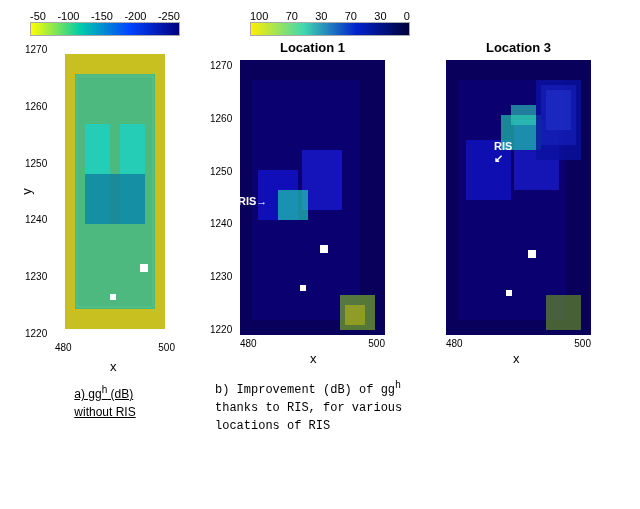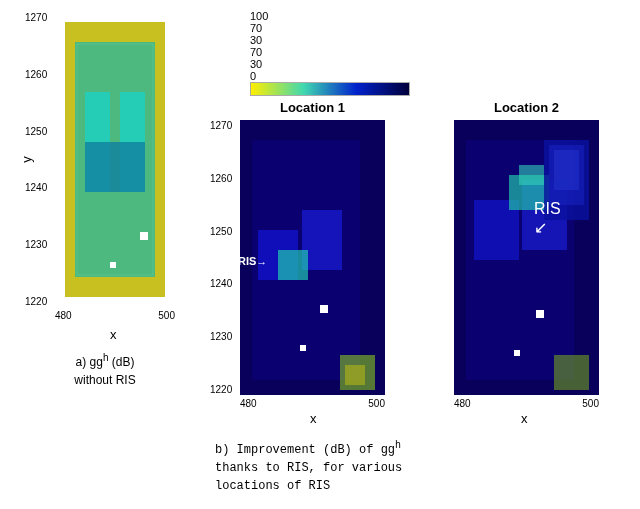--- a/index.html
+++ b/index.html
@@ -108,37 +108,36 @@
       display: flex;
       flex-direction: column;
       align-items: flex-start;
       margin-bottom: 4px;
       margin-left: 40px;
       width: 170px;
     }
 
     .colorbar-right-labels {
       display: flex;
-      flex-direction: column;
       justify-content: space-between;
       width: 160px;
       font-size: 11px;
     }
 
     .colorbar-right-bar {
       width: 160px;
       height: 14px;
       background: linear-gradient(to right, #ffff00, #00ddcc, #0000cc, #000044);
       border: 1px solid #aaa;
     }
 
     .right-plots {
       display: flex;
       flex-direction: row;
-      gap: 26px;
+      gap: 18px;
     }
 
     .plot-right {
       position: relative;
       width: 190px;
       height: 330px;
     }
 
     .plot-right-canvas {
       position: absolute;
@@ -158,20 +157,30 @@
       font-weight: bold;
     }
   </style>
 </head>
 <body>
 
 <div class="main-container">
 
   <div class="left-panel">
 
+    <div class="colorbar-left">
+      <div class="colorbar-left-labels">
+        <span>-50</span>
+        <span>-100</span>
+        <span>-150</span>
+        <span>-200</span>
+        <span>-250</span>
+      </div>
+      <div class="colorbar-left-bar"></div>
+    </div>
 
     <div class="plot-left">
 
       <div style="position:absolute;left:-2px;top:140px;font-size:13px;transform:rotate(-90deg);transform-origin:center center;">y</div>
 
       <div class="axis-left-y">
         <span>1270</span>
         <span>1260</span>
         <span>1250</span>
         <span>1240</span>
@@ -215,21 +224,21 @@
       </div>
 
       <div class="axis-left-x">
         <span>480</span>
         <span>500</span>
       </div>
 
       <div style="position:absolute;left:85px;top:315px;font-size:13px;">x</div>
     </div>
 
-    <div style="margin-top:8px;text-align:center;font-size:12px;line-height:1.5;">
+    <div style="margin-top:8px;font-size:12px;line-height:1.5;text-decoration:underline;">
       <span>a) gg<sup>h</sup> (dB)<br>without RIS</span>
     </div>
   </div>
 
   <div class="right-section">
 
     <div class="colorbar-right">
       <div class="colorbar-right-labels">
         <span>100</span>
         <span>70</span>
@@ -286,21 +295,21 @@
           <span>480</span>
           <span>500</span>
         </div>
 
         <div style="position:absolute;left:100px;top:311px;font-size:13px;">x</div>
       </div>
 
       <div class="plot-right" style="width:185px;">
 
         <div style="font-weight:bold;font-size:13px;position:absolute;top:0;left:28px;width:145px;text-align:center;">
-          <span>Location 2</span>
+          <span>Location 3</span>
         </div>
 
         <div style="position:absolute;left:28px;top:20px;width:145px;height:275px;">
           <svg width="145" height="275">
 
             <rect x="0" y="0" width="145" height="275" fill="#08005a"></rect>
 
             <rect x="12" y="20" width="108" height="240" fill="#0a0070"></rect>
 
             <rect x="20" y="80" width="45" height="60" fill="#1010b8" opacity="0.9"></rect>
@@ -313,21 +322,21 @@
             <rect x="95" y="25" width="35" height="60" fill="#1520b8" opacity="0.7"></rect>
             <rect x="100" y="30" width="25" height="40" fill="#2030c8" opacity="0.65"></rect>
 
             <rect x="82" y="190" width="8" height="8" fill="white"></rect>
             <rect x="60" y="230" width="6" height="6" fill="white"></rect>
 
             <rect x="100" y="235" width="35" height="35" fill="#88c010" opacity="0.5"></rect>
           </svg>
         </div>
 
-        <div style="position:absolute;left:108px;top:100px;color:white;font-size:16px;font-weight:normal;">
+        <div style="position:absolute;left:76px;top:100px;color:white;font-size:11px;font-weight:bold;">
           RIS<br>↙
         </div>
 
         <div style="position:absolute;left:28px;top:298px;width:145px;display:flex;flex-direction:row;justify-content:space-between;font-size:10px;">
           <span>480</span>
           <span>500</span>
         </div>
 
         <div style="position:absolute;left:95px;top:311px;font-size:13px;">x</div>
       </div>

